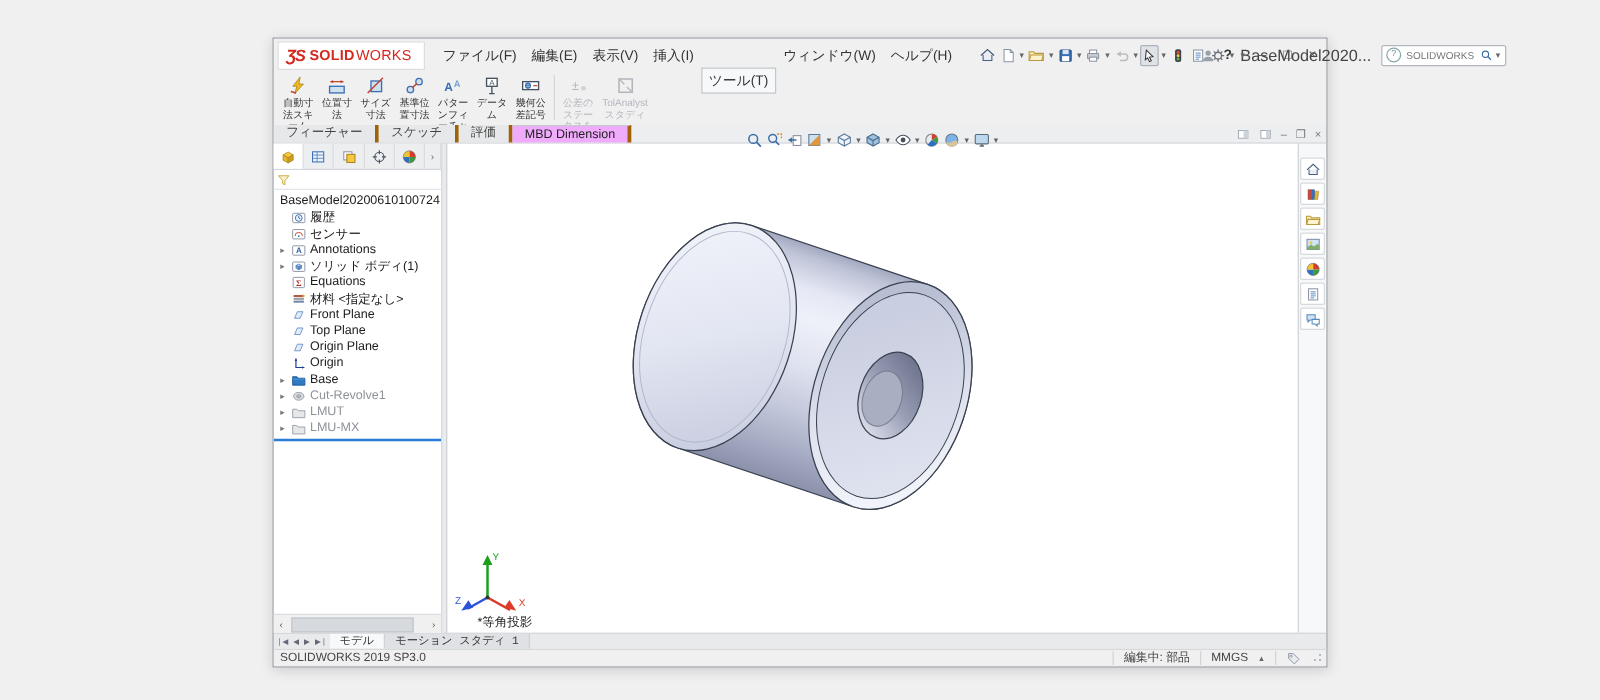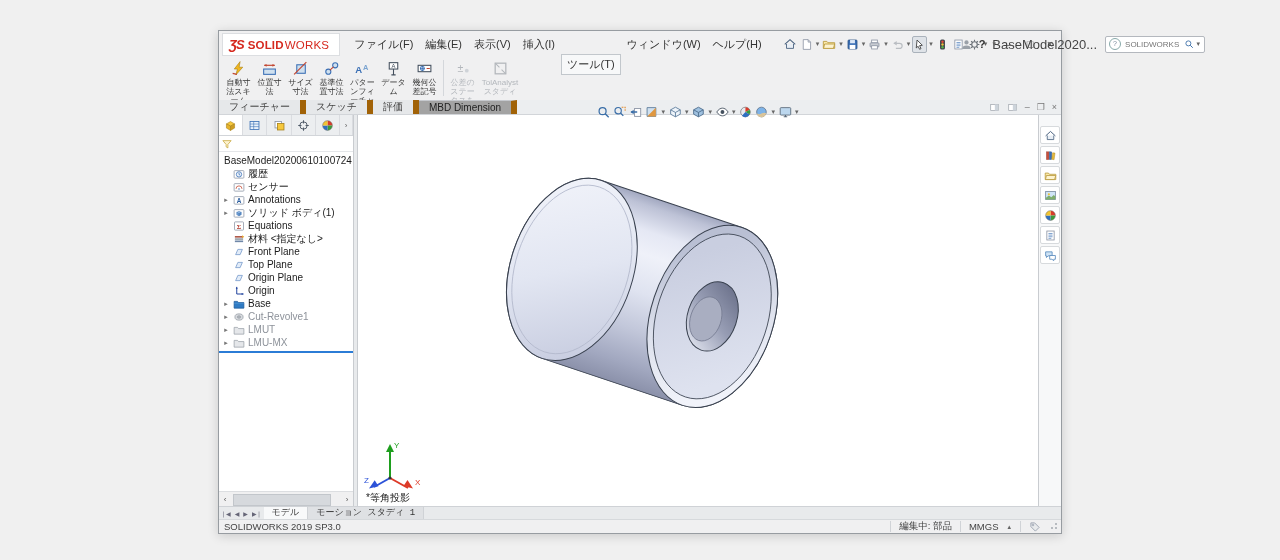--- a/index.html
+++ b/index.html
@@ -36,22 +36,22 @@
   
   .ribbon{height:43px;flex:0 0 43px;background:#f0f0f1;display:flex;align-items:flex-start;padding-left:4px;}
   .rbtn{width:31px;display:flex;flex-direction:column;align-items:center;padding-top:3px;}
   .rbtn.wide{width:44px;}
   .rbtn .rlabel{font-size:8px;line-height:9px;color:#333;text-align:center;margin-top:1px;word-break:break-all;}
   .rbtn.disabled .rlabel{color:#b3b7bc;}
   .rsep{width:1px;height:36px;background:#d4d7db;margin:3px 3px 0 3px;}
   
   .tabrow{height:14px;flex:0 0 14px;background:#eceef0;display:flex;align-items:stretch;position:relative;
     border-bottom:1px solid #d2d5d9;}
-  .ctab{font-size:10px;line-height:14px;color:#444;padding:0 10px;border-right:6px solid #a16207;background:#e6e8ea;}
-  .ctab.active{background:#a3a3a3;color:#222;border-top:1px solid #c6c9ce;}
+  .ctab{font-size:10px;line-height:14px;color:#444;padding:0 10px;border-right:3px solid #a16207;background:#e6e8ea;}
+  .ctab.active{background:#f0abfc;color:#222;border-top:1px solid #c6c9ce;}
   .docctrl{position:absolute;right:4px;top:0;display:flex;align-items:center;gap:7px;height:14px;}
   .docctrl .g{font-size:9px;color:#777;}
   
   .main{flex:1;display:flex;min-height:0;position:relative;}
   .treepanel{width:134px;flex:0 0 134px;background:#fff;display:flex;flex-direction:column;border-right:1px solid #c9ccd0;}
   .ptabs{height:20px;flex:0 0 20px;display:flex;background:#eceef0;border-bottom:1px solid #d2d5d9;align-items:stretch;}
   .ptab{flex:1;display:flex;align-items:center;justify-content:center;border-right:1px solid #dadce0;}
   .ptab.active{background:#fff;}
   .ptab.more{flex:0 0 12px;font-size:8px;color:#666;}
   .filterrow{height:15px;flex:0 0 15px;display:flex;align-items:center;border-bottom:1px solid #e4e6e9;padding-left:2px;gap:3px;}
@@ -63,21 +63,21 @@
   .trow.grayed .tlabel{color:#8d929a;}
   .rollback{height:0;border-top:2px solid #2b7cd6;margin:2px 0 0 0;}
   .hscroll{height:14px;flex:0 0 14px;background:#f0f0f1;border-top:1px solid #dcdee1;display:flex;align-items:center;}
   .hs-arrow{width:12px;font-size:8px;color:#555;text-align:center;}
   .hs-track{flex:1;height:12px;position:relative;}
   .hs-thumb{position:absolute;left:2px;top:1px;width:96px;height:10px;background:#d6d9dd;border:1px solid #c2c6cb;}
   .splitter{width:3px;flex:0 0 3px;background:#e8eaec;border-right:1px solid #c9ccd0;}
   .viewport{flex:1;background:#ffffff;position:relative;min-width:0;}
   .headsup{position:absolute;top:-11px;left:50%;transform:translateX(-50%);display:flex;align-items:center;gap:2px;
     padding:1px 4px;z-index:5;}
-  .viewlabel{position:absolute;left:8px;bottom:1px;font-size:10px;color:#222;}
+  .viewlabel{position:absolute;left:24px;bottom:1px;font-size:10px;color:#222;}
   .triad{position:absolute;left:6px;bottom:16px;}
   .modelsvg{position:absolute;inset:0;width:100%;height:100%;}
   .taskpane{width:22px;flex:0 0 22px;background:#f7f8f9;border-left:1px solid #c9ccd0;display:flex;
     flex-direction:column;align-items:center;padding-top:11px;gap:2px;}
   .tpbtn{width:18px;height:16px;display:flex;align-items:center;justify-content:center;border:1px solid #d7dadd;
     background:#fff;border-radius:2px;}
   
   .doctabs{height:12px;flex:0 0 12px;background:#e8eaec;border-top:1px solid #cfd2d6;display:flex;align-items:stretch;}
   .navg{font-size:6px;color:#667;display:flex;align-items:center;padding:0 2px;}
   .dtab{font-size:9px;line-height:12px;padding:0 8px;color:#333;border-right:1px solid #cfd2d6;background:#dfe1e4;font-family:Liberation Mono, monospace;}

